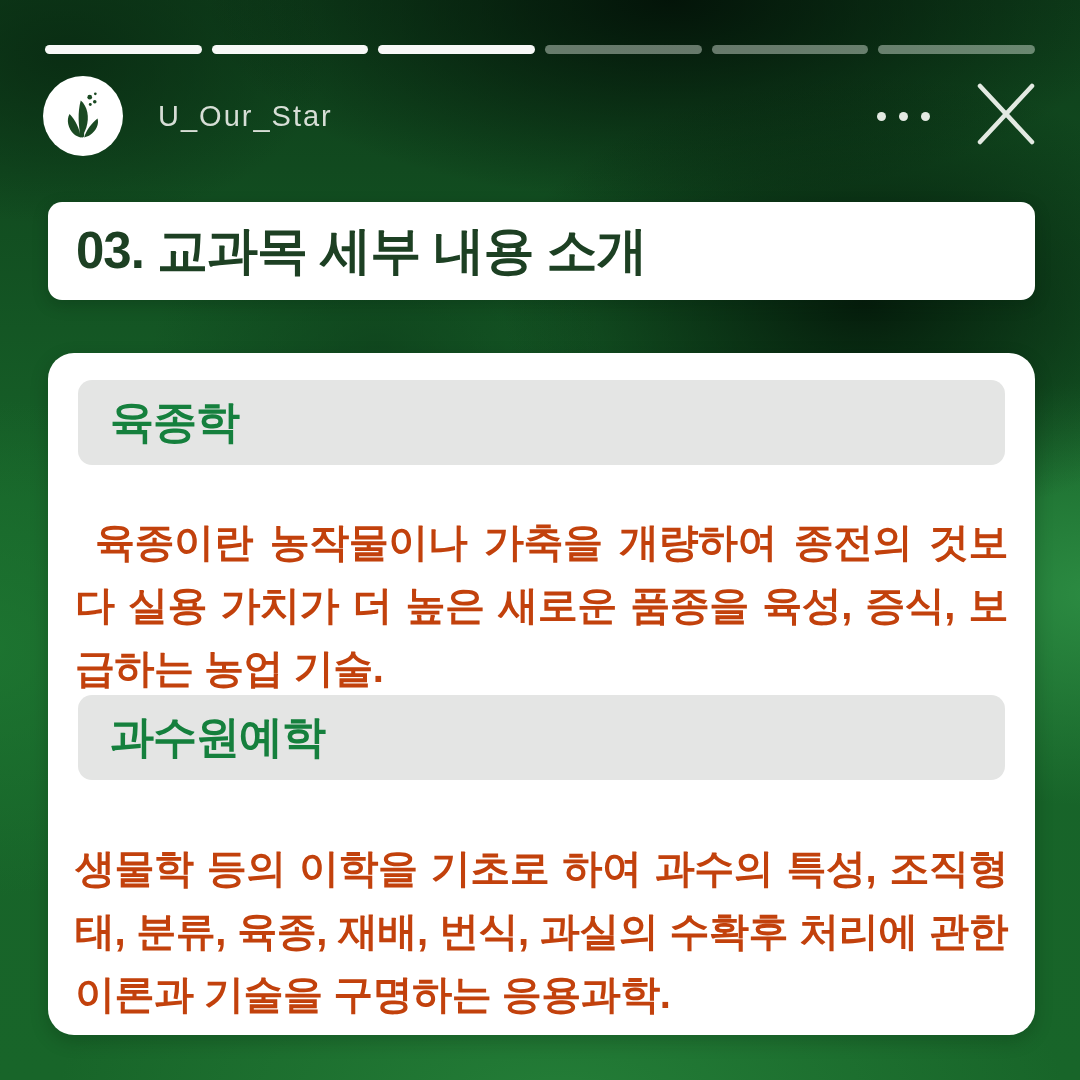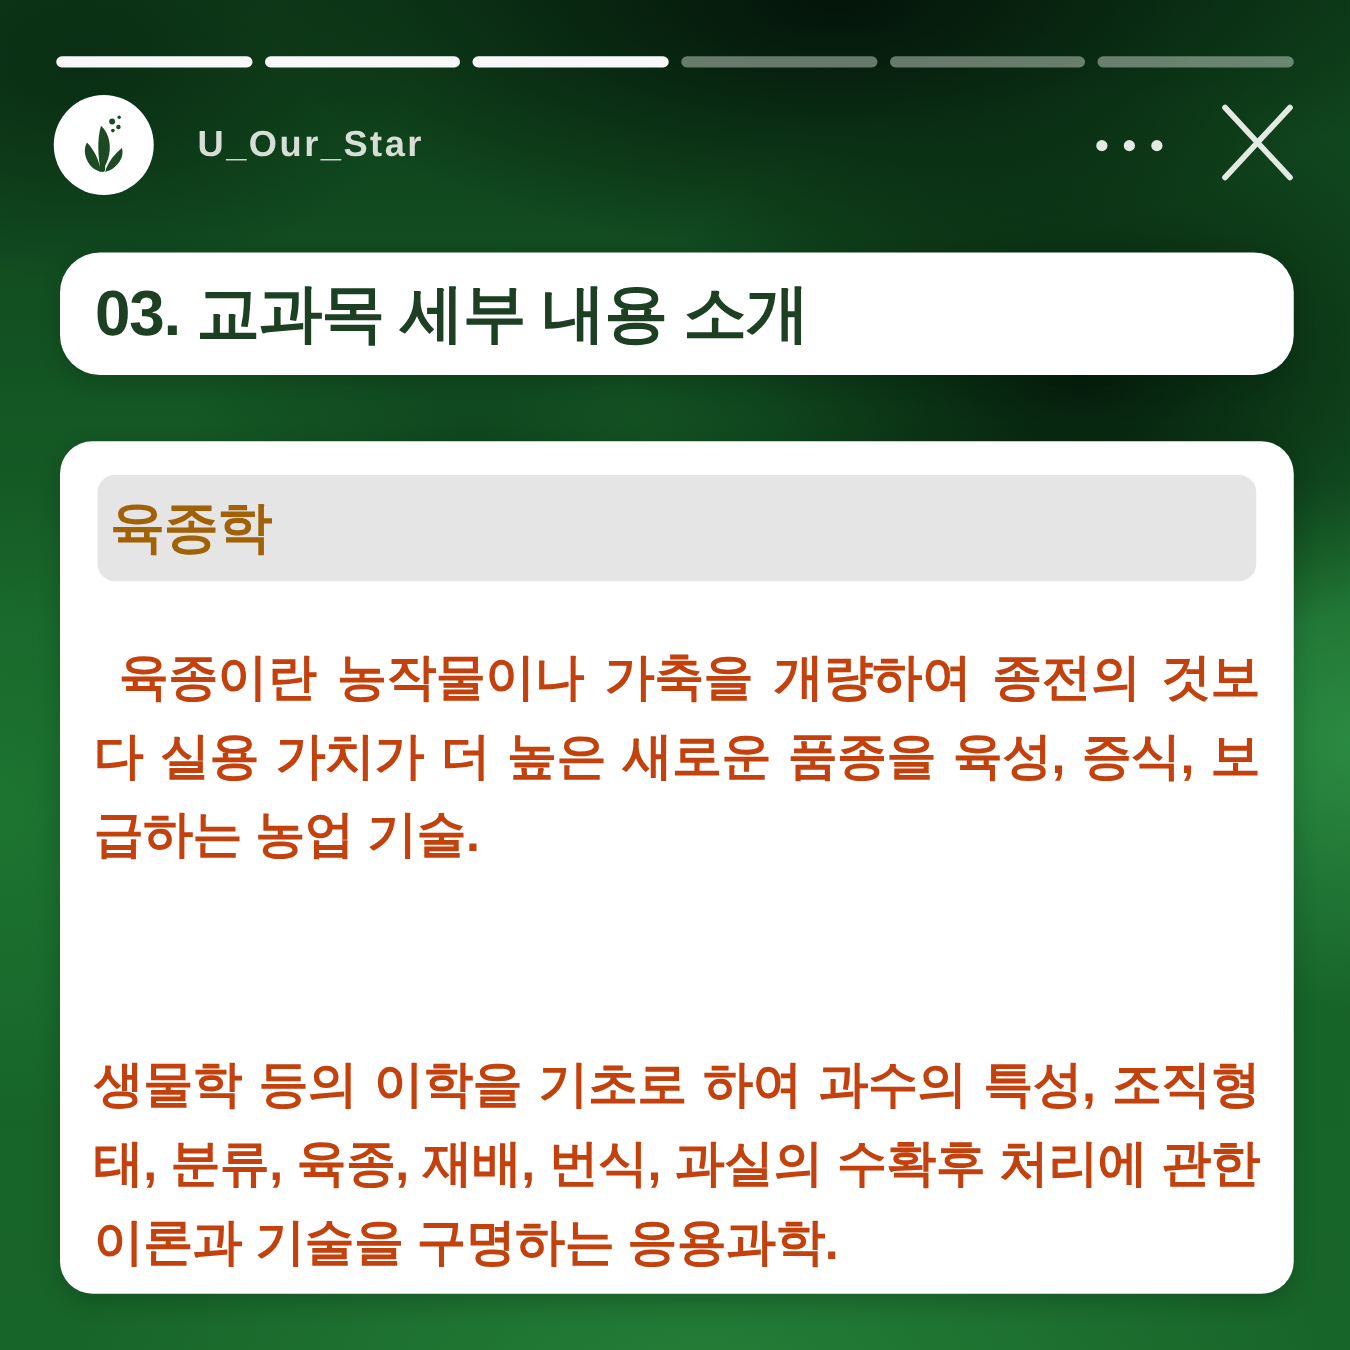--- a/index.html
+++ b/index.html
@@ -32,55 +32,55 @@
 
   
   .story-header{position:absolute;left:0;right:0;top:70px;height:92px;}
   .avatar{
     position:absolute;left:43px;top:6px;width:80px;height:80px;border-radius:50%;
     background:#ffffff;display:flex;align-items:center;justify-content:center;
   }
   .avatar svg{width:56px;height:56px;}
   .username{
     position:absolute;left:158px;top:0;height:92px;display:flex;align-items:center;
-    color:#d7ded6;font-size:29px;font-weight:700;letter-spacing:2px;
+    color:#d7ded6;font-size:29px;font-weight:400;letter-spacing:2px;
   }
   .more-btn{
     position:absolute;left:868px;top:0;height:92px;width:70px;
     display:flex;align-items:center;justify-content:center;gap:13px;
   }
   .more-btn i{display:block;width:9px;height:9px;border-radius:50%;background:#e3eae2;}
   .close-btn{
     position:absolute;left:968px;top:8px;width:76px;height:76px;
     display:flex;align-items:center;justify-content:center;
   }
 
   
   .title-card{
     position:absolute;left:48px;top:202px;width:987px;height:98px;
-    background:#ffffff;border-radius:32px;
+    background:#ffffff;border-radius:14px;
     box-shadow:0 5px 16px rgba(0,22,9,0.22);
     display:flex;align-items:center;
   }
   .title-card .title{
     padding-left:28px;color:#1d4023;font-size:51px;font-weight:800;
     letter-spacing:-1px;white-space:nowrap;
   }
 
   
   .content-card{
     position:absolute;left:48px;top:353px;width:987px;height:682px;
     background:#ffffff;border-radius:26px;
     box-shadow:0 6px 18px rgba(0,22,9,0.22);
   }
   .section-heading{
     position:absolute;left:30px;width:927px;height:85px;
     background:#e4e5e4;border-radius:14px;
-    display:flex;align-items:center;box-sizing:border-box;padding-left:10px;
-    color:#a16207;font-size:44px;font-weight:700;letter-spacing:-1px;font-family:Liberation Mono, monospace;
+    display:flex;align-items:center;box-sizing:border-box;padding-left:32px;
+    color:#15803d;font-size:44px;font-weight:700;letter-spacing:-1px;font-family:Liberation Mono, monospace;
   }
   .heading-1{top:27px;}
   .heading-2{top:342px;}
   .section-body{
     position:absolute;left:27px;width:933px;margin:0;
     color:#c2410c;font-size:40px;line-height:63px;font-weight:600;
     text-align:justify;word-break:break-all;letter-spacing:-0.5px;
   }
   .body-1{top:158px;text-indent:20px;}
   .body-2{top:484px;}
@@ -135,16 +135,17 @@
   </div>
 
   <div class="title-card">
     <div class="title">03. 교과목 세부 내용 소개</div>
   </div>
 
   <div class="content-card">
     <div class="section-heading heading-1">육종학</div>
     <p class="section-body body-1">육종이란 농작물이나 가축을 개량하여 종전의 것보다 실용 가치가 더 높은 새로운 품종을 육성, 증식, 보급하는 농업 기술.</p>
 
+    <div class="section-heading heading-2">과수원예학</div>
     <p class="section-body body-2">생물학 등의 이학을 기초로 하여 과수의 특성, 조직형태, 분류, 육종, 재배, 번식, 과실의 수확후 처리에 관한 이론과 기술을 구명하는 응용과학.</p>
   </div>
 
 </div>
 
 </body></html>

